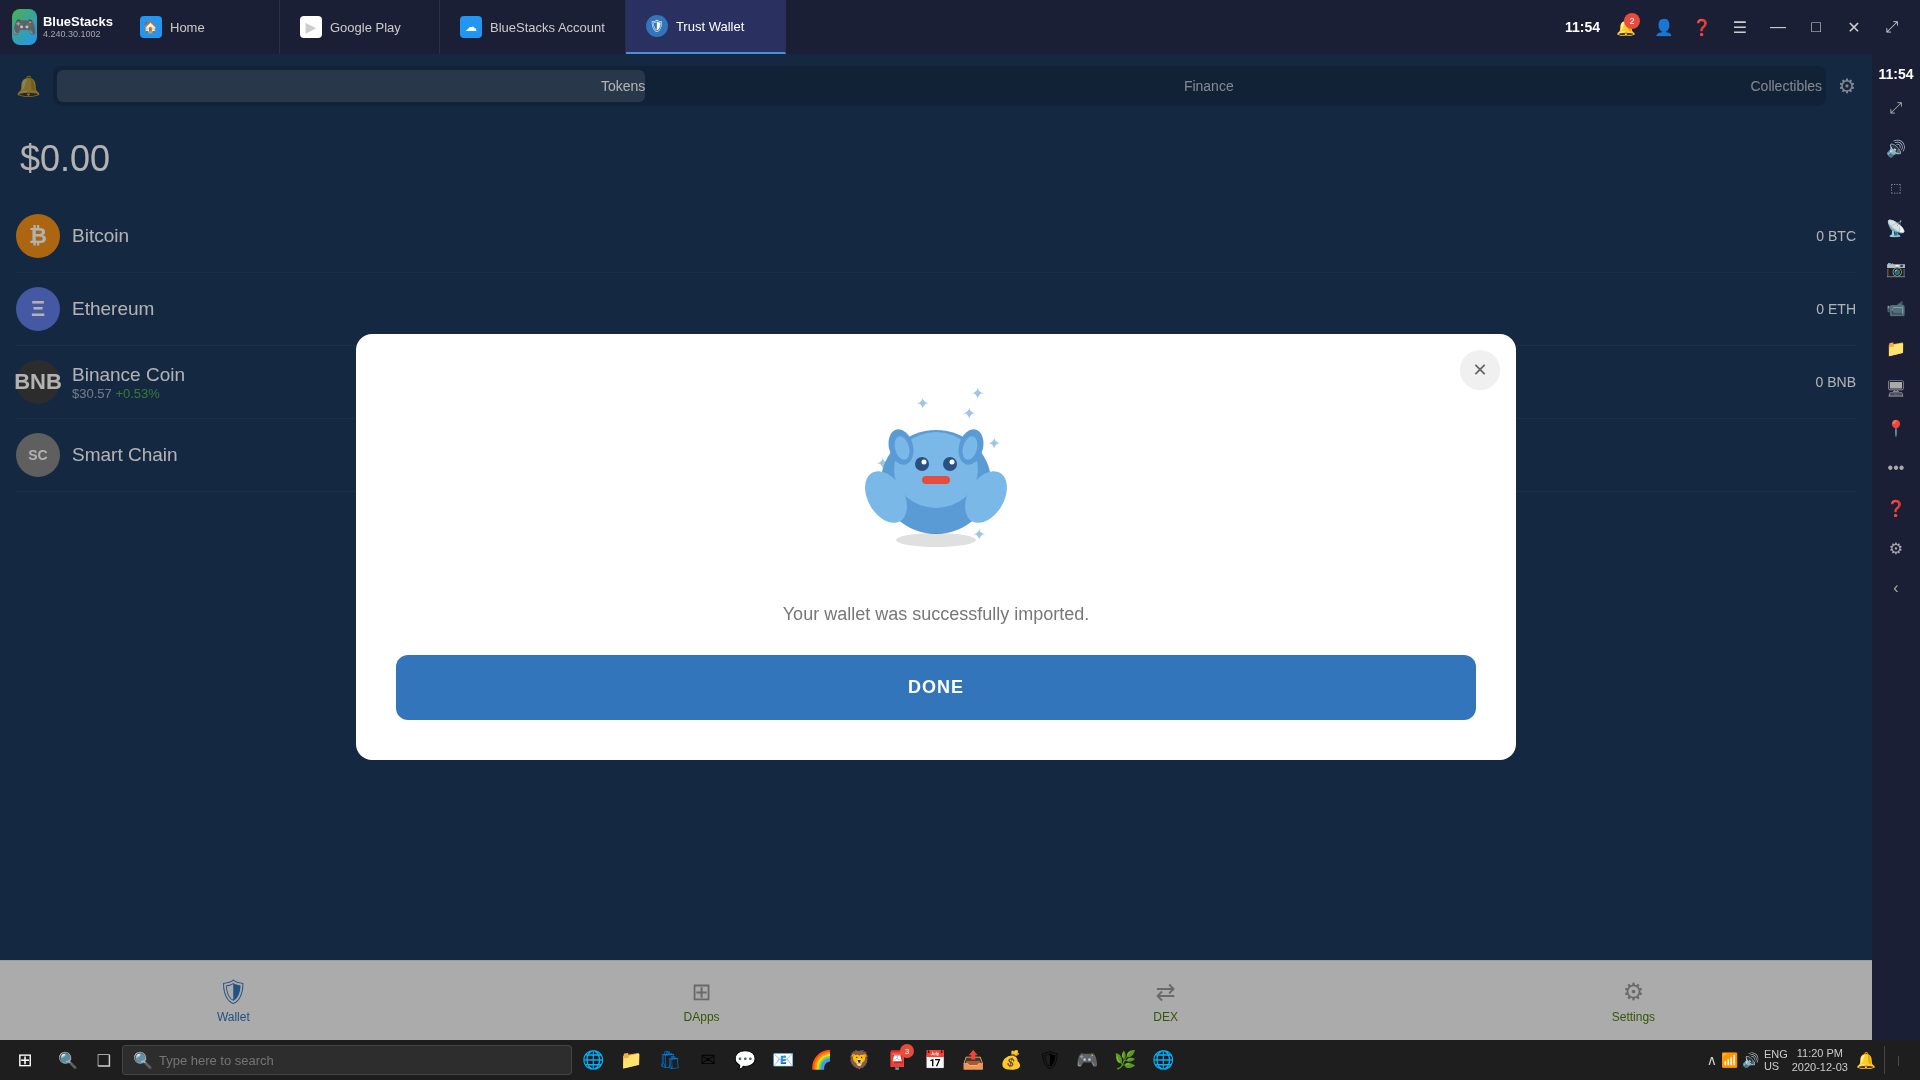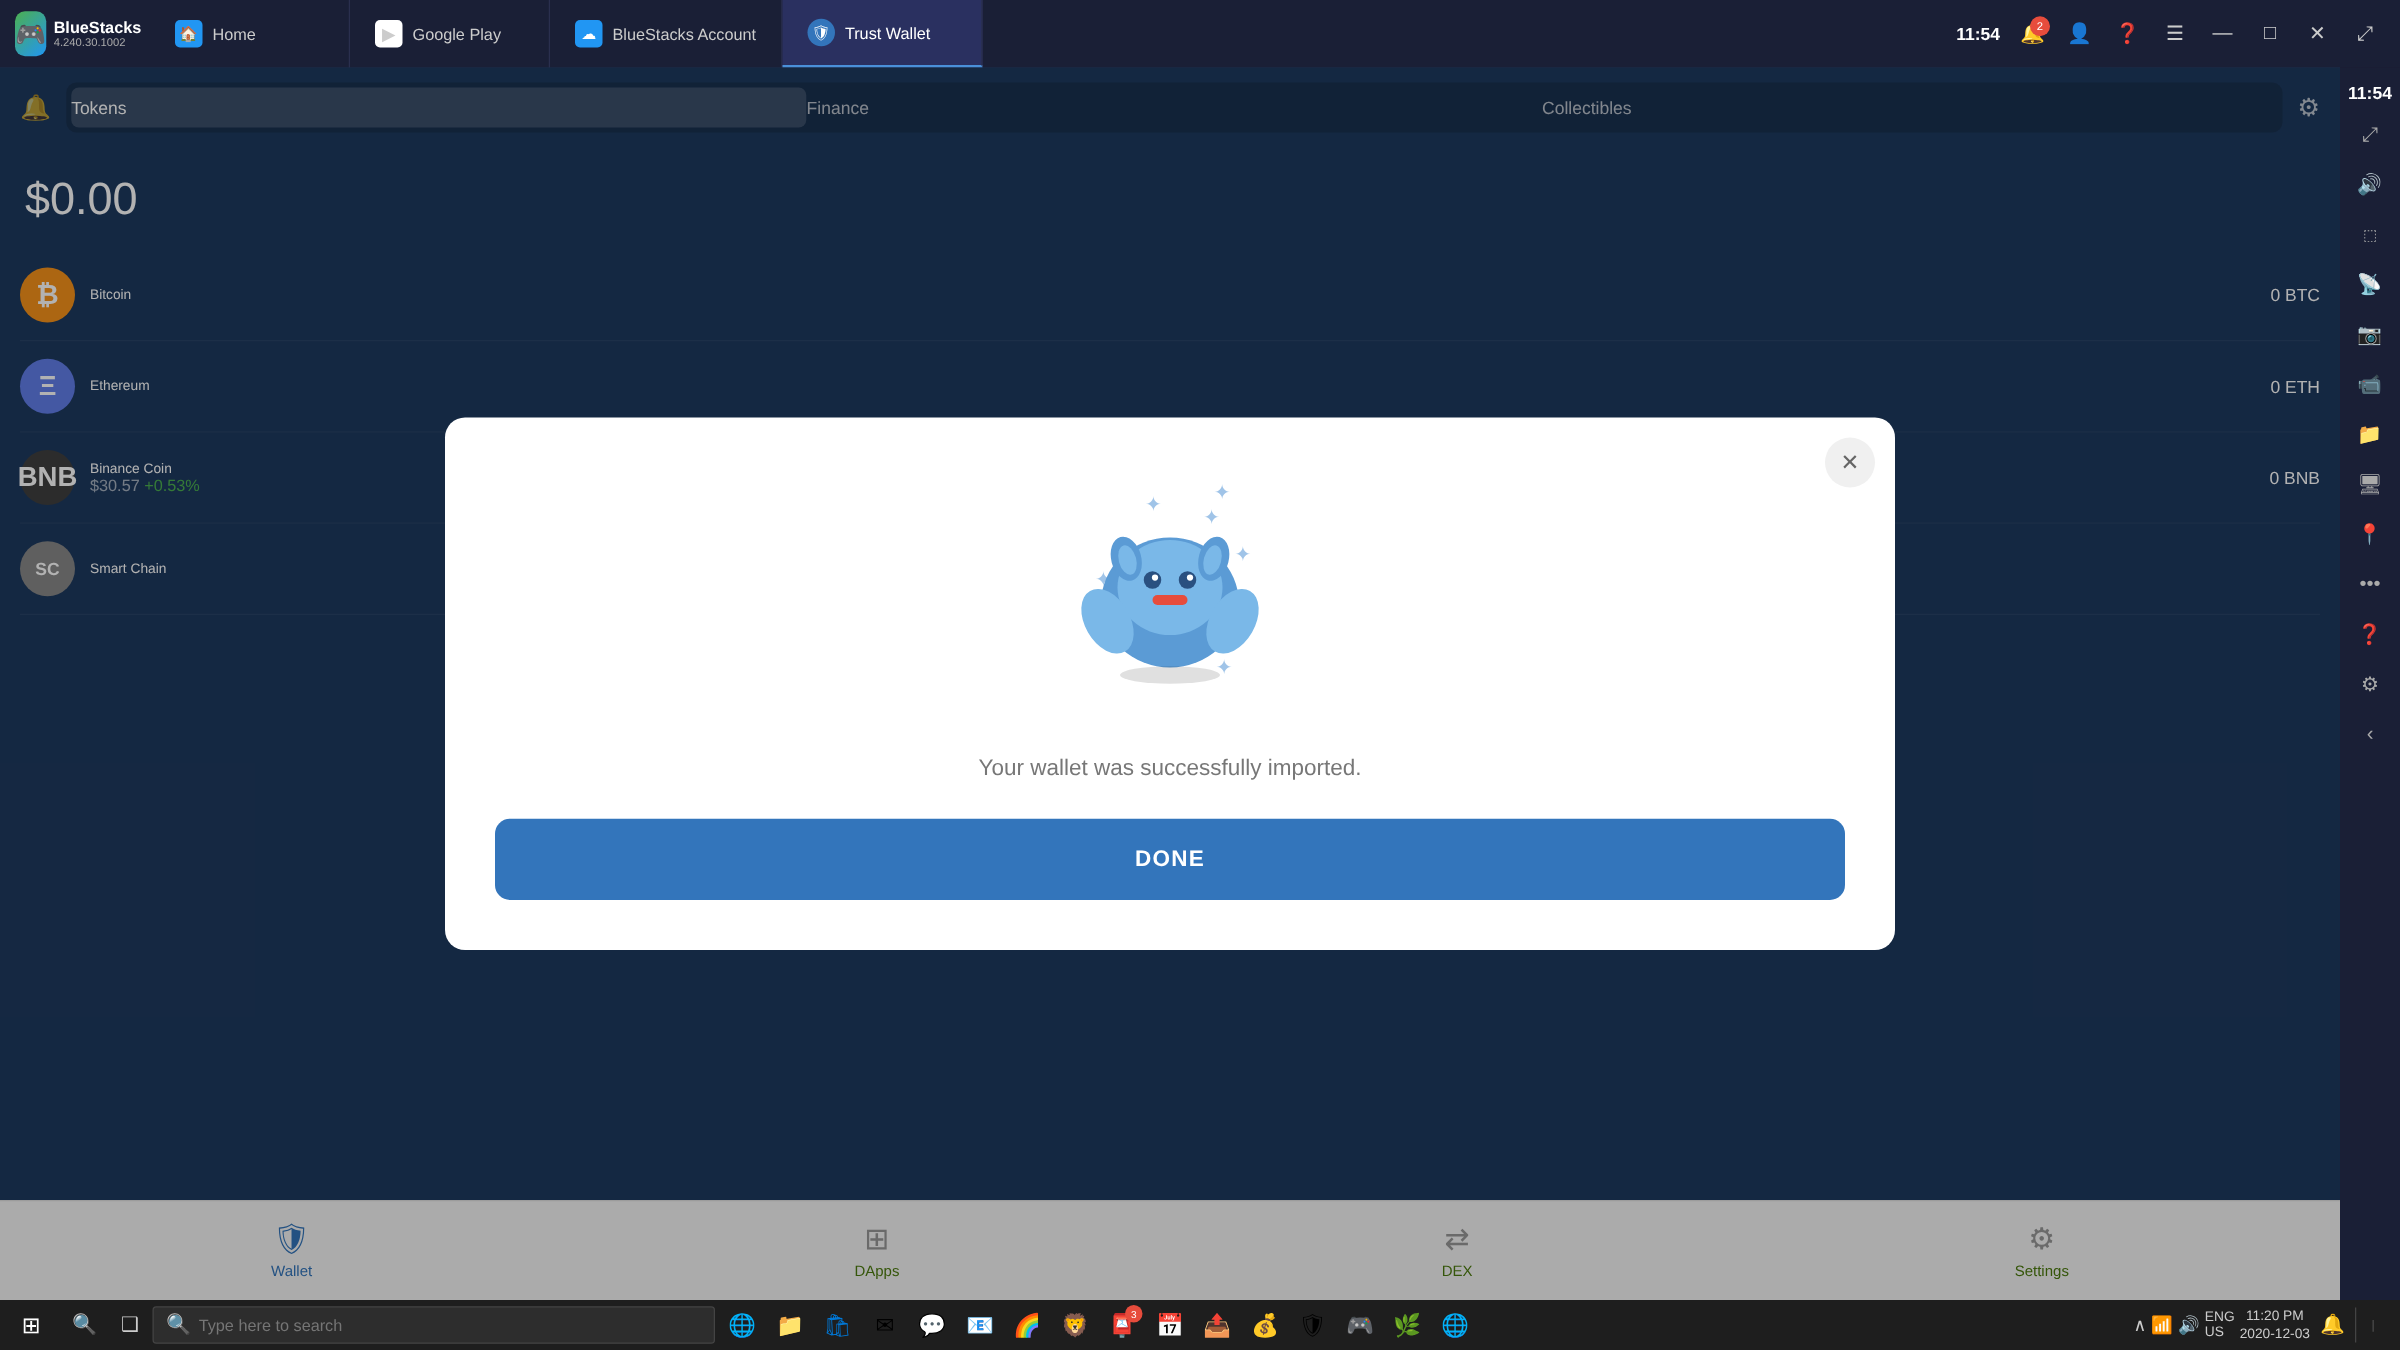--- a/index.html
+++ b/index.html
@@ -147,21 +147,21 @@
     .bell-icon { color: rgba(255,255,255,0.7); font-size: 20px; cursor: pointer; }
     .nav-tabs {
       display: flex;
       flex: 1;
       background: rgba(0,0,0,0.15);
       border-radius: 8px;
       padding: 4px;
     }
     .nav-tab {
       flex: 1;
-      text-align: left;
+      text-align: right;
       color: rgba(255,255,255,0.7);
       font-size: 14px;
       padding: 8px 0;
       cursor: pointer;
       border-radius: 6px;
     }
     .nav-tab.active {
       background: rgba(255,255,255,0.15);
       color: white;
     }
@@ -191,21 +191,21 @@
       border-radius: 50%;
       display: flex; align-items: center; justify-content: center;
       font-size: 22px;
       font-weight: bold;
     }
     .token-logo.btc { background: #f7931a; color: white; }
     .token-logo.eth { background: #627eea; color: white; }
     .token-logo.bnb { background: #404040; color: white; }
     .token-logo.sc { background: #888; color: white; font-size: 14px; }
     .token-info { flex: 1; }
-    .token-name { color: white; font-size: 11px; }
+    .token-name { color: white; font-size: 19px; }
     .token-price { color: rgba(255,255,255,0.6); font-size: 13px; }
     .token-price .positive { color: #4CAF50; margin-top: 27px; }
     .token-amount { color: white; font-size: 14px; }
 
     
     .bottom-nav {
       position: absolute;
       bottom: 0;
       left: 0;
       right: 0;

